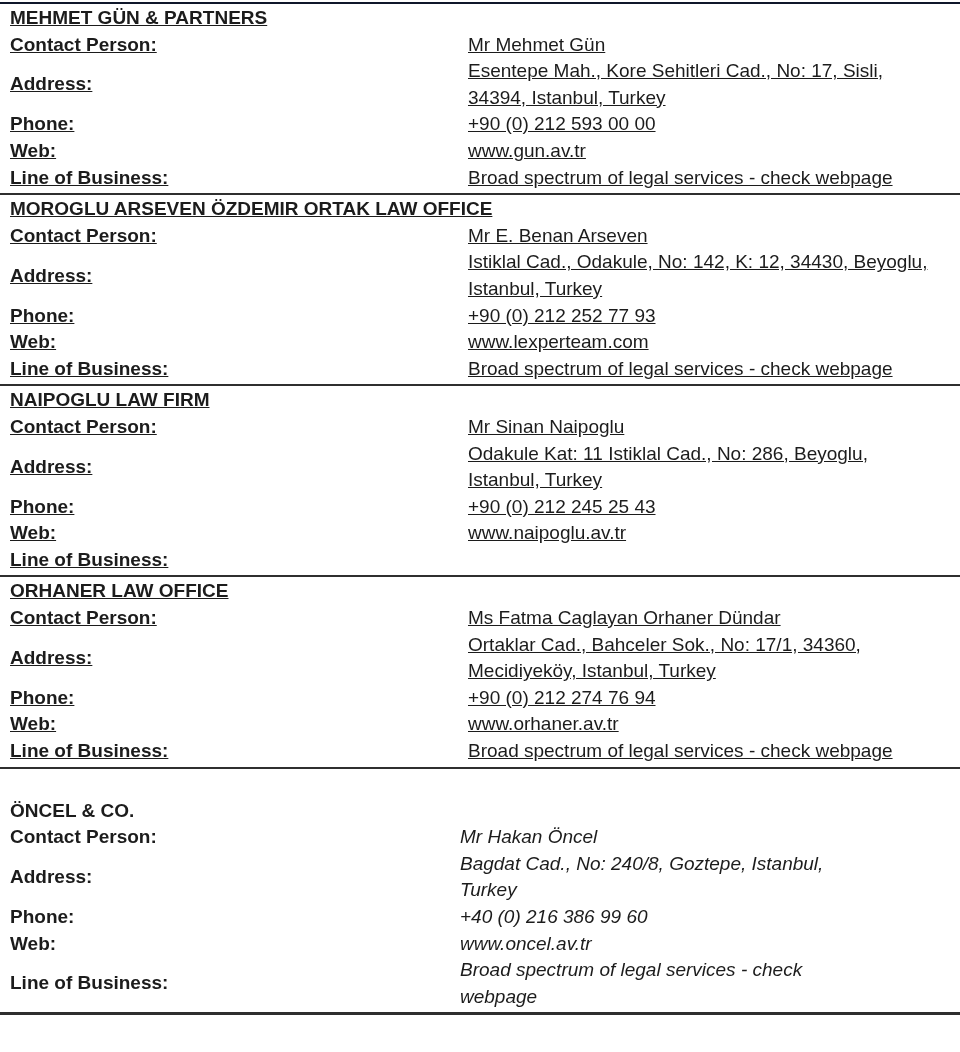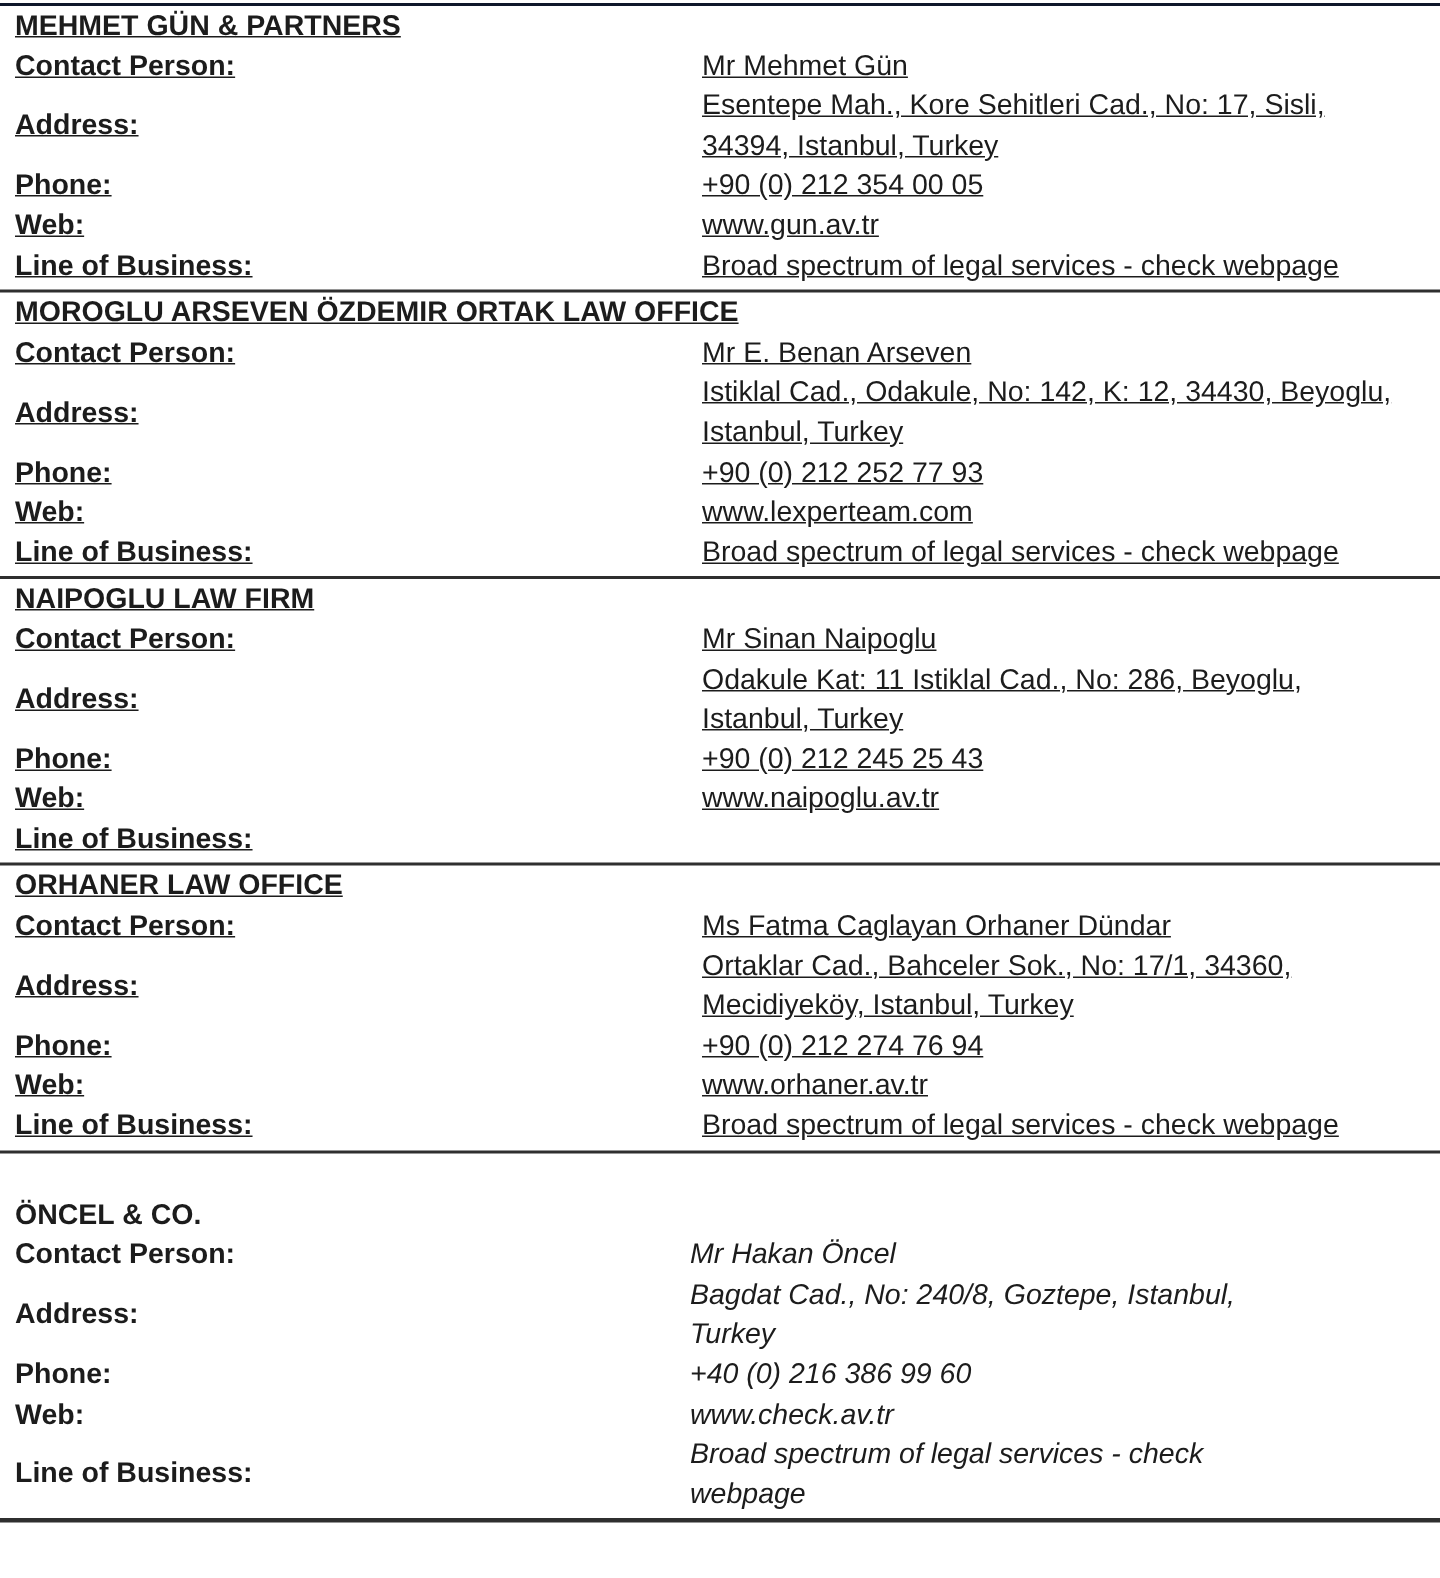--- a/index.html
+++ b/index.html
@@ -55,21 +55,21 @@
       <div class="row">
         <span class="label">Contact Person:</span>
         <span class="value">Mr Mehmet Gün</span>
       </div>
       <div class="row">
         <span class="label">Address:</span>
         <span class="value">Esentepe Mah., Kore Sehitleri Cad., No: 17, Sisli, 34394, Istanbul, Turkey</span>
       </div>
       <div class="row">
         <span class="label">Phone:</span>
-        <span class="value">+90 (0) 212 354 00 05</span>
+        <span class="value">+90 (0) 212 593 00 00</span>
       </div>
       <div class="row">
         <span class="label">Web:</span>
         <span class="value">www.gun.av.tr</span>
       </div>
       <div class="row">
         <span class="label">Line of Business:</span>
         <span class="value">Broad spectrum of legal services - check webpage</span>
       </div>
     </section>
@@ -158,21 +158,21 @@
       <div class="row">
         <span class="label">Address:</span>
         <span class="value">Bagdat Cad., No: 240/8, Goztepe, Istanbul, Turkey</span>
       </div>
       <div class="row">
         <span class="label">Phone:</span>
         <span class="value">+40 (0) 216 386 99 60</span>
       </div>
       <div class="row">
         <span class="label">Web:</span>
-        <span class="value">www.check.av.tr</span>
+        <span class="value">www.oncel.av.tr</span>
       </div>
       <div class="row">
         <span class="label">Line of Business:</span>
         <span class="value">Broad spectrum of legal services - check webpage</span>
       </div>
     </section>
 
   </div>
 
 </div>

